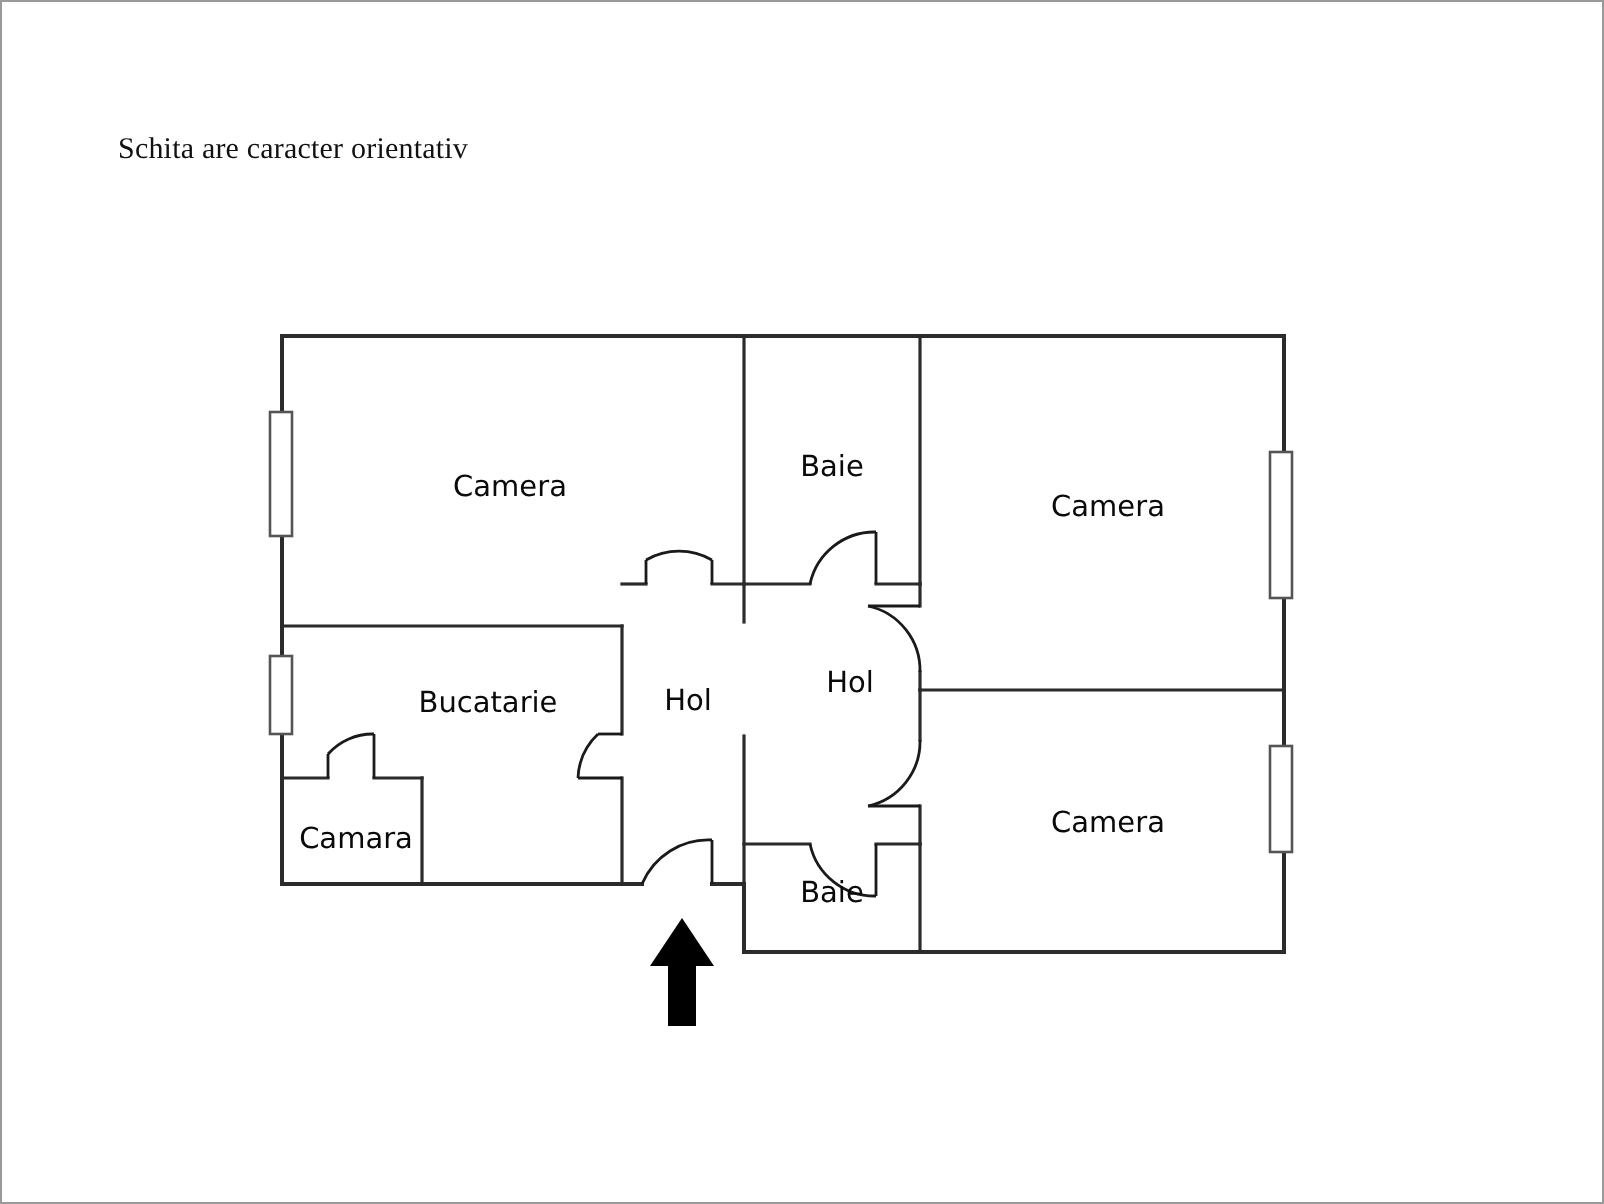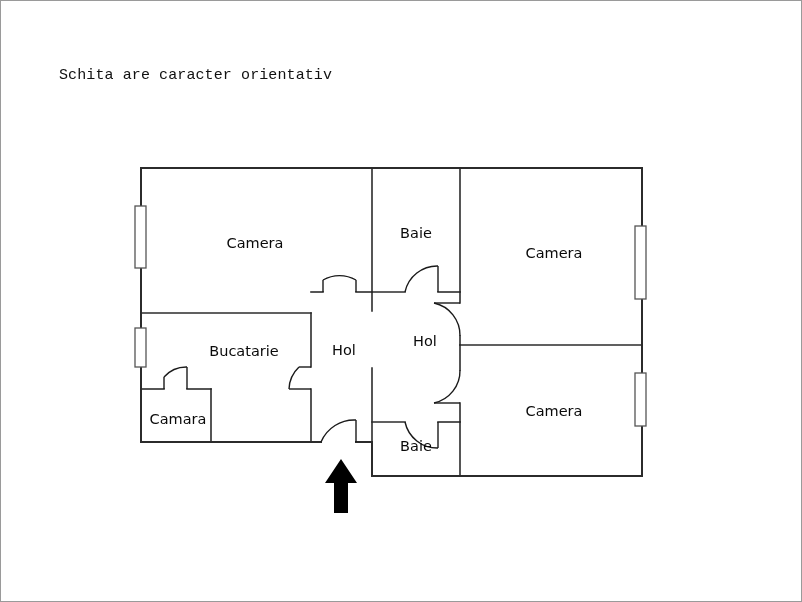--- a/index.html
+++ b/index.html
@@ -18,21 +18,21 @@
     box-sizing: border-box;
     border: 1px solid #9a9a9a;
     overflow: hidden;
   }
   #caption {
     position: absolute;
     left: 58px;
     top: 66px;
     font-size: 15px;
     color: #111111;
-    font-family: Liberation Mono, monospace;
+    font-family: Liberation Serif, serif;
     letter-spacing: 0.1px;
     white-space: nowrap;
   }
   #planwrap {
     position: absolute;
     left: 0;
     top: 0;
     width: 802px;
     height: 602px;
   }

